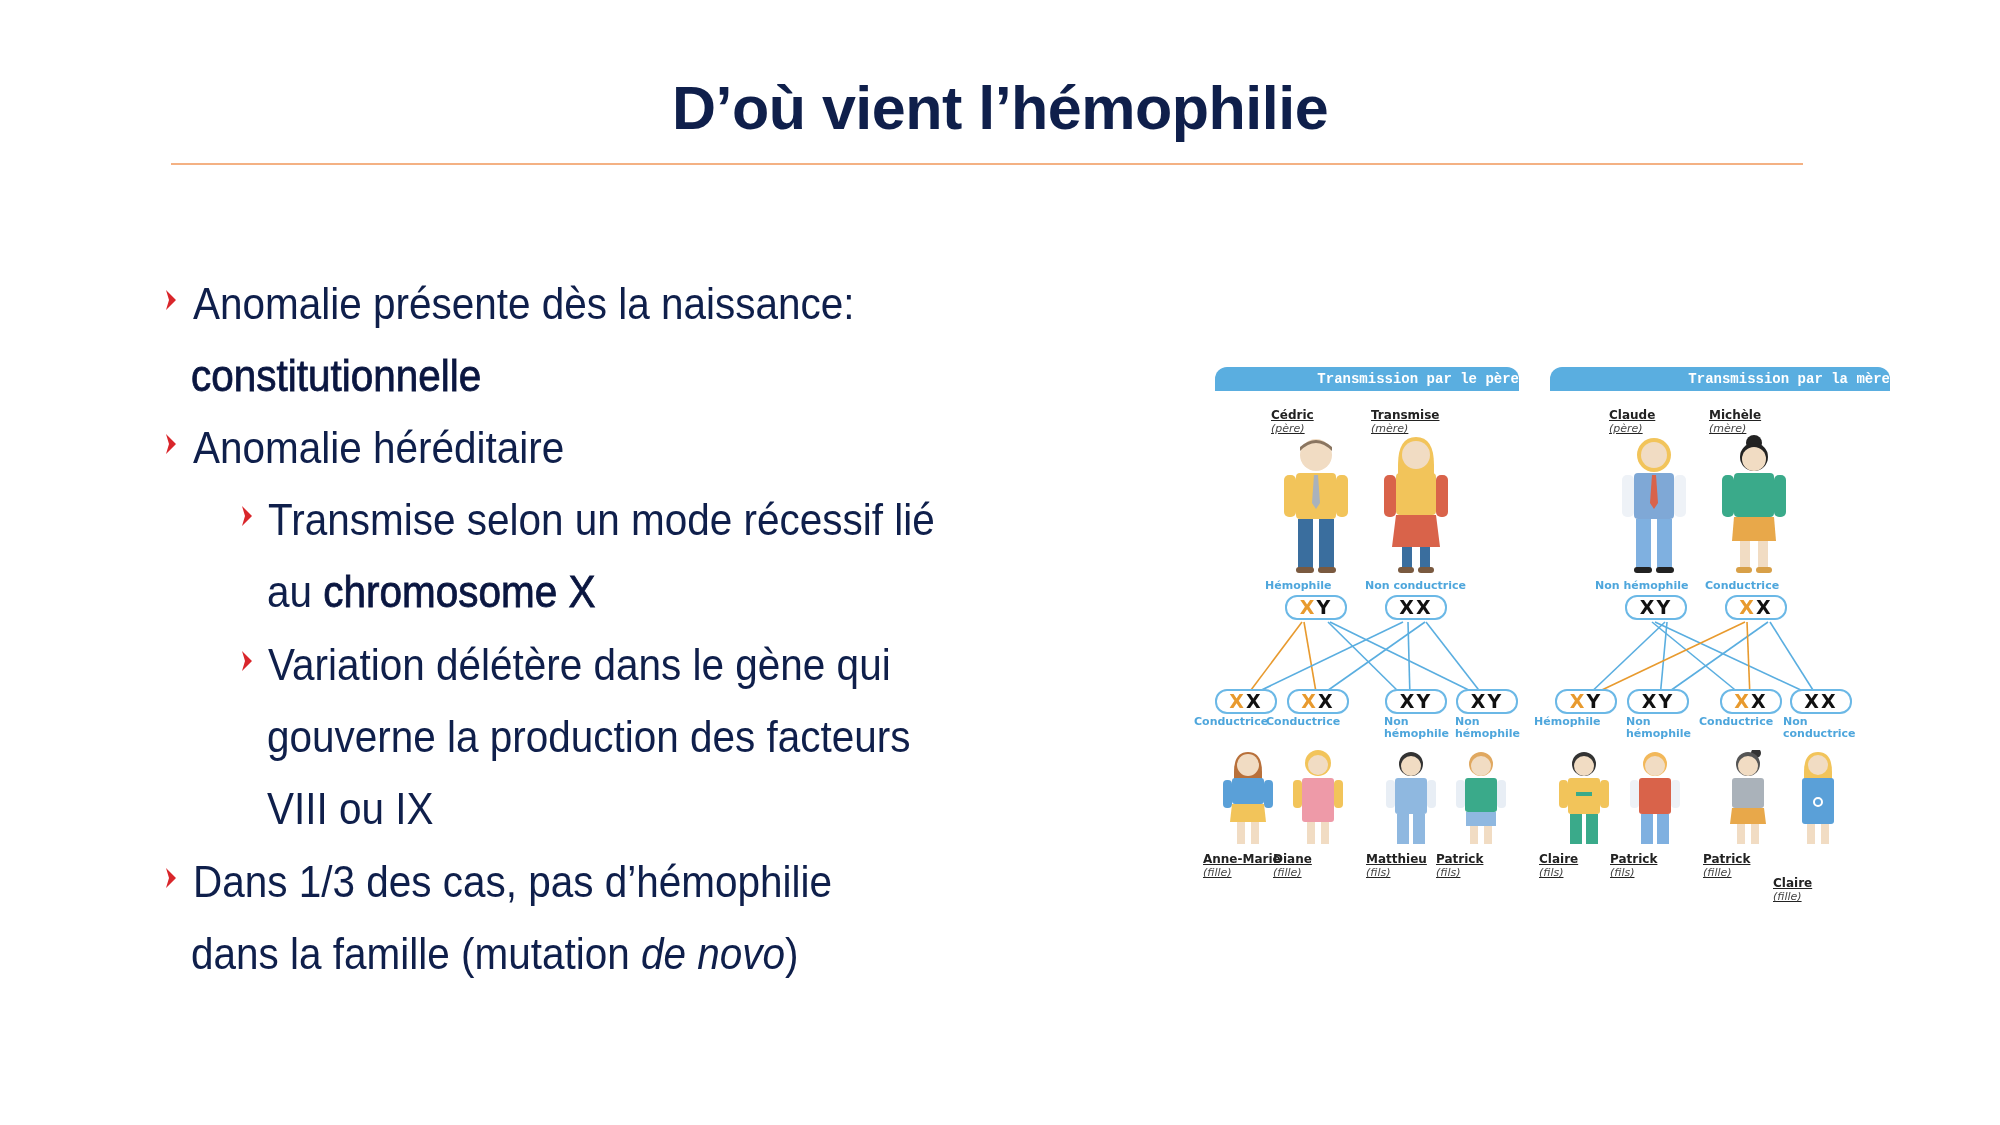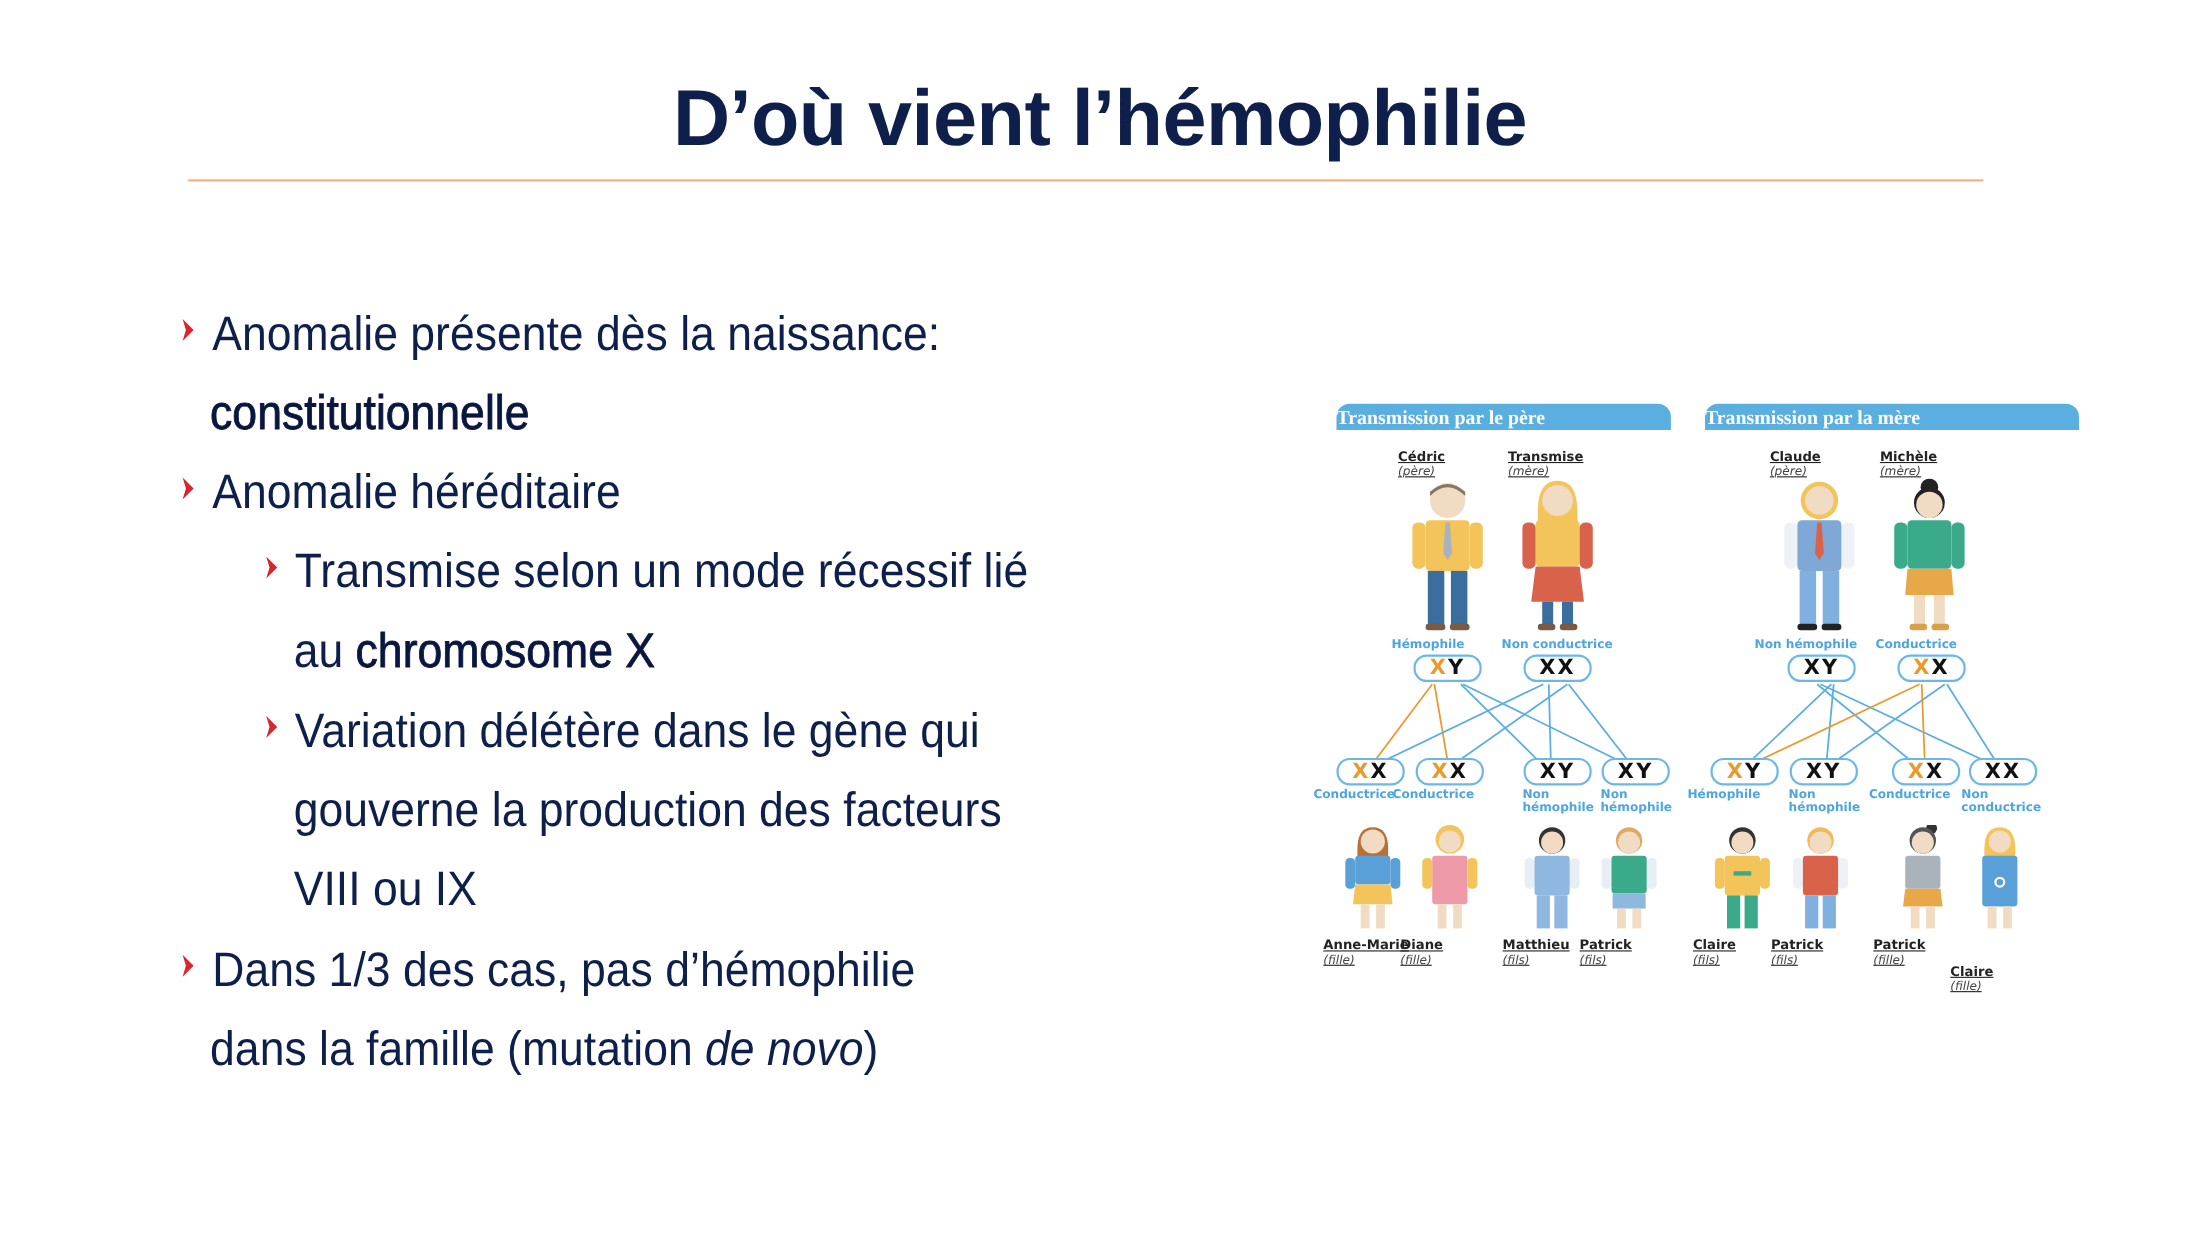--- a/index.html
+++ b/index.html
@@ -1,26 +1,26 @@
 <!DOCTYPE html>
 <html><head>
 <meta charset="utf-8">
 <style>
   html, body { margin:0; padding:0; background:#ffffff; }
   body { width:2000px; height:1125px; position:relative; overflow:hidden; font-family:"Liberation Sans", sans-serif; color:#0f1f4b; }
-  .title { position:absolute; left:0; width:2000px; top:72px; text-align:center; font-size:72px; font-weight:bold; color:#0f1f4b; line-height:72px; letter-spacing:-0.5px; }
+  .title { position:absolute; left:0; width:2000px; top:72px; text-align:center; font-size:61px; font-weight:bold; color:#0f1f4b; line-height:72px; letter-spacing:-0.5px; }
   .rule { position:absolute; left:171px; top:163px; width:1632px; height:2px; background:#f4b183; }
   .bullets { position:absolute; left:0; top:0; }
   .line { position:absolute; font-size:44px; line-height:72px; white-space:nowrap; color:#0f1f4b; font-family:"Liberation Sans Narrow","Liberation Sans", sans-serif; transform-origin:left center; transform:scaleX(0.92); }
   .line b { font-weight:normal; color:#0a1640; -webkit-text-stroke:0.8px #0a1640; }
   .line i { font-style:italic; }
   .chev { position:absolute; width:12px; height:22px; }
   .chev svg { width:100%; height:100%; display:block; }
   .diagram { position:absolute; left:1200px; top:360px; width:680px; height:540px; }
-  .hdr { position:absolute; top:7px; height:24px; background:#5aaee0; border-radius:12px 12px 0 0; color:#ffffff; font-size:18px; font-weight:bold; text-align:left; line-height:24px; font-family:Liberation Serif, serif; }
+  .hdr { position:absolute; top:7px; height:24px; background:#5aaee0; border-radius:12px 12px 0 0; color:#ffffff; font-size:14px; font-weight:bold; text-align:right; line-height:24px; font-family:Liberation Mono, monospace; }
   .pname { position:absolute; font-family:"DejaVu Sans", sans-serif; font-size:12px; font-weight:bold; color:#222; line-height:13px; width:90px;text-decoration:underline; }
   .pname .rel { display:block; font-weight:normal; font-style:italic; font-size:11px; color:#444; }
   .status { position:absolute; text-align:left; font-family:"DejaVu Sans", sans-serif; font-size:11px; font-weight:bold; color:#4ea6dc; line-height:12px; width:100px; }
   .geno { position:absolute; width:58px; height:21px; border:2px solid #6bb8e6; border-radius:12px; background:#fff; text-align:center; font-family:"DejaVu Sans", sans-serif; font-weight:bold; font-size:19px; line-height:21px; letter-spacing:2px; color:#111; box-sizing:content-box; }
   .geno .x-mut { color:#e89a2e; }
   .fig { position:absolute; }
   svg.links { position:absolute; left:0; top:0; }
 </style>
 </head>
 <body>

